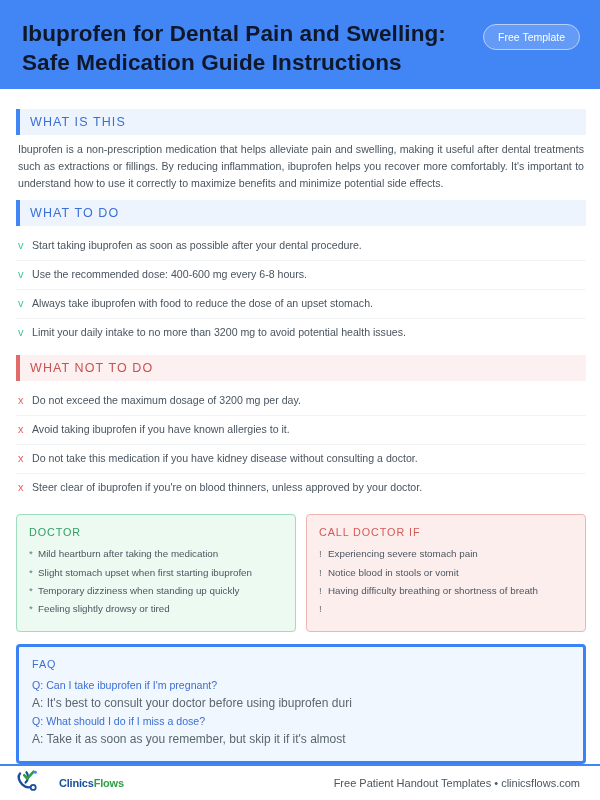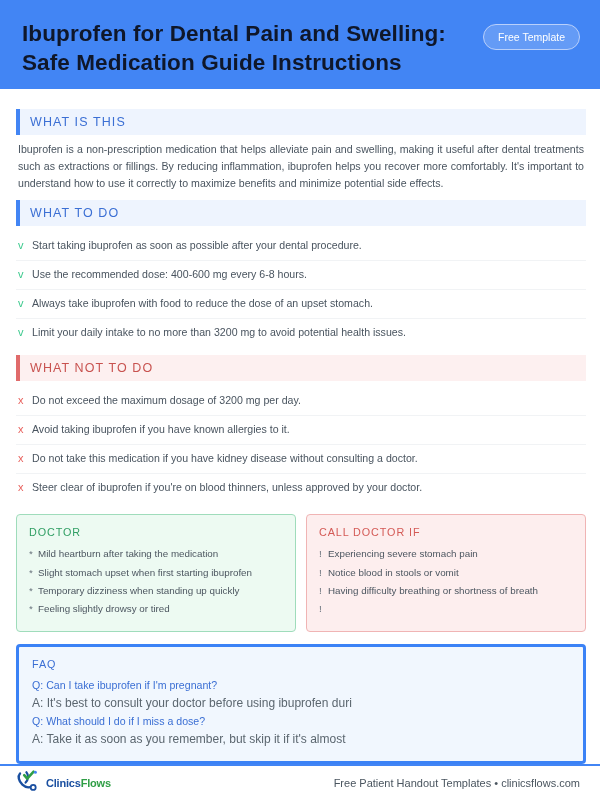--- a/index.html
+++ b/index.html
@@ -184,21 +184,21 @@
     margin: 0;
   }
   .footer {
     height: 48px;
     display: flex;
     align-items: center;
     justify-content: space-between;
     padding: 0 20px 0 16px;
     box-sizing: border-box;
   }
-  .brand { display: flex; align-items: center; gap: 4px; }
+  .brand { display: flex; align-items: center; gap: 17px; }
   .brand-text {
     font-size: 11px;
     font-weight: 700;
     letter-spacing: -0.2px;
   }
   .brand-c { color: #1a4fa0; }
   .brand-f { color: #2f9e45; }
   .footer-right {
     font-size: 11px;
     color: #4a555f;

